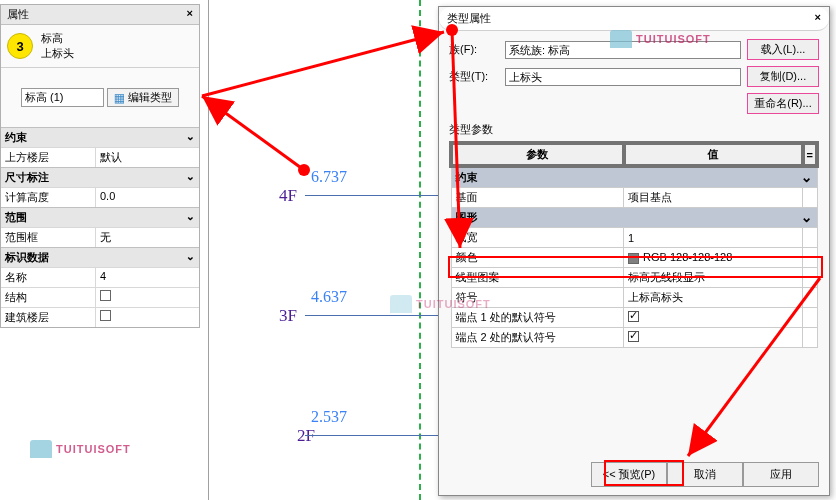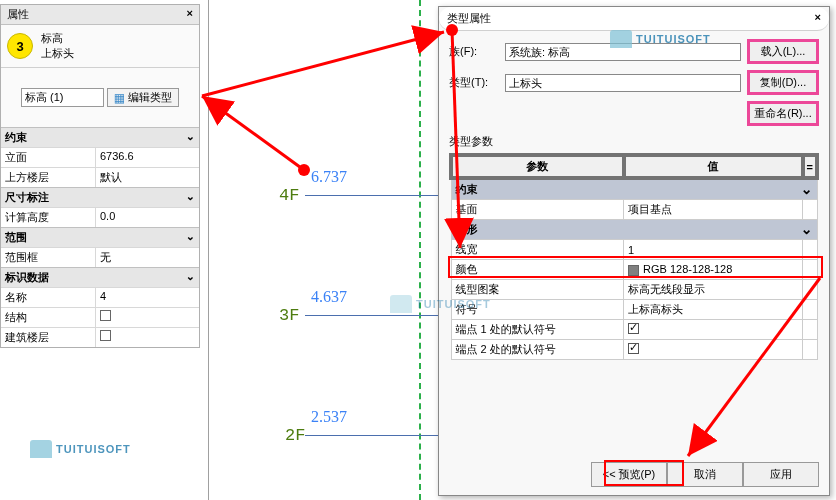--- a/index.html
+++ b/index.html
@@ -17,42 +17,42 @@
   .pgroup { background: #e6e6e6; padding: 2px 4px; font-weight: bold; display: flex; justify-content: space-between; border-top: 1px solid #c0c0c0; }
   .prow { display: flex; border-top: 1px solid #d8d8d8; background: #fff; }
   .pname { width: 95px; padding: 2px 4px; border-right: 1px solid #d8d8d8; }
   .pval { flex: 1; padding: 2px 4px; }
   .chk { width: 11px; height: 11px; border: 1px solid #666; display: inline-block; background: #fff; }
   
   .canvas { position: absolute; left: 208px; top: 0; width: 232px; height: 500px; border-left: 1px solid #a0a0a0; }
   .grid-v { position: absolute; top: 0; bottom: 0; border-left: 2px dashed #2bb04a; left: 210px; }
   .level-line { position: absolute; width: 200px; border-bottom: 1.5px solid #4b6fae; }
   .level-elev { position: absolute; color: #3b82f6; font-size: 16px; font-family: serif; }
-  .level-name { position: absolute; font-size: 17px; font-family: Liberation Mono, monospace; color: #4d7c0f; }
+  .level-name { position: absolute; font-size: 17px; font-family: Liberation Serif, serif; color: #4c1d95; }
   
   .dlg { position: absolute; left: 438px; top: 6px; width: 392px; height: 490px; background: #f8f8f8; border: 1px solid #888; box-shadow: 2px 2px 6px rgba(0,0,0,0.3); }
   .dlg-title { background: #fff; padding: 4px 8px; border-bottom: 1px solid #d0d0d0; display: flex; justify-content: space-between; border-radius: 12px; }
   .dlg-body { padding: 8px 10px 6px 10px; }
   .drow { display: flex; align-items: center; margin-bottom: 6px; gap: 6px; }
   .dlabel { width: 50px; }
   .dsel { flex: 1; border: 1px solid #888; background: #fff; padding: 1px 3px; height: 18px; }
-  .dbtn { width: 72px; border: 3px solid #ec4899; background: #efefef; padding: 2px 0; text-align: center; cursor: pointer; }
+  .dbtn { width: 72px; border: 1px solid #ec4899; background: #efefef; padding: 2px 0; text-align: center; cursor: pointer; }
   .params { margin-top: 8px; }
   .ptable { width: 100%; border-collapse: collapse; margin-top: 4px; }
   .ptable th { background: #f0f0f0; border: 4px solid #737373; padding: 2px; font-weight: bold; }
   .ptable td { border: 1px solid #ccc; padding: 2px 4px; background: #fff; }
   .pgrp td { background: #bfc6d4; font-weight: bold; position: relative; padding: 2px 4px; }
   .pgrp .expand { position: absolute; right: 4px; top: 1px; font-size: 14px; }
   .chk2 { width: 11px; height: 11px; border: 1px solid #555; display: inline-block; background: #fff; position: relative; }
   .chk2.on::after { content: "✓"; position: absolute; top: -3px; left: 0; font-size: 11px; }
   .dlg-foot { position: absolute; bottom: 8px; left: 0; right: 0; display: flex; justify-content: flex-end; gap: 0; padding: 0 10px; }
   .fbtn { width: 76px; padding: 4px 0; border: 1px solid #999; background: #f0f0f0; text-align: center; cursor: pointer; }
   .fbtn.primary { background: #e0e0e0; border: 1px solid #666; }
   .red-box { border: 2.5px solid #ff0000; position: absolute; pointer-events: none; }
-  .watermark { position: absolute; color: #0369a1; font-weight: bold; font-size: 18px; letter-spacing: 1px; opacity: 0.7; display: flex; align-items: center; gap: 4px; }
+  .watermark { position: absolute; color: #be185d; font-weight: bold; font-size: 18px; letter-spacing: 1px; opacity: 0.7; display: flex; align-items: center; gap: 4px; }
   .wm-icon { width: 22px; height: 18px; background: #7ec1d6; border-radius: 3px 3px 0 0; position: relative; }
   .rgb-sw { display: inline-block; width: 11px; height: 11px; background: #808080; vertical-align: middle; margin-right: 4px; border: 1px solid #666; }
   svg.arrows { position: absolute; left: 0; top: 0; width: 836px; height: 500px; pointer-events: none; }
 </style>
 </head>
 <body>
 
 <div class="prop-panel">
   <div class="prop-title">
     <span>属性</span>
@@ -68,24 +68,20 @@
   <div class="type-row">
     <div class="type-sel">标高 (1)</div>
     <div class="edit-type-btn">
       <span class="edit-type-icon">▦</span>
       <span>编辑类型</span>
     </div>
   </div>
   <div class="pgroup">
       <span>约束</span>
       <span>⌄</span>
-    </div>
-  <div class="prow">
-      <div class="pname">立面</div>
-      <div class="pval">6736.6</div>
     </div>
   <div class="prow">
       <div class="pname">上方楼层</div>
       <div class="pval">默认</div>
     </div>
   <div class="pgroup">
       <span>尺寸标注</span>
       <span>⌄</span>
     </div>
   <div class="prow">
@@ -120,21 +116,21 @@
 
 <div class="canvas">
   <div class="grid-v"></div>
   <div class="level-elev" style="left:102px; top:168px;">6.737</div>
   <div class="level-name" style="left:70px; top:186px;">4F</div>
   <div class="level-line" style="left:96px; top:195px;"></div>
   <div class="level-elev" style="left:102px; top:288px;">4.637</div>
   <div class="level-name" style="left:70px; top:306px;">3F</div>
   <div class="level-line" style="left:96px; top:315px;"></div>
   <div class="level-elev" style="left:102px; top:408px;">2.537</div>
-  <div class="level-name" style="left:76px; top:426px;">2F</div>
+  <div class="level-name" style="left:88px; top:426px;">2F</div>
   <div class="level-line" style="left:96px; top:435px;"></div>
 </div>
 
 <div class="dlg">
   <div class="dlg-title">
     <span>类型属性</span>
     <span class="close-x">×</span>
   </div>
   <div class="dlg-body">
     <div class="drow">

